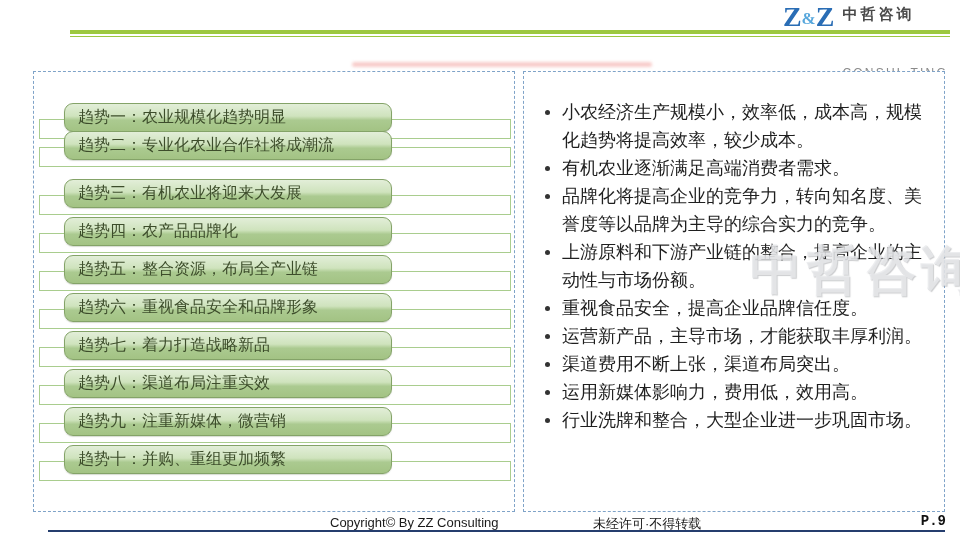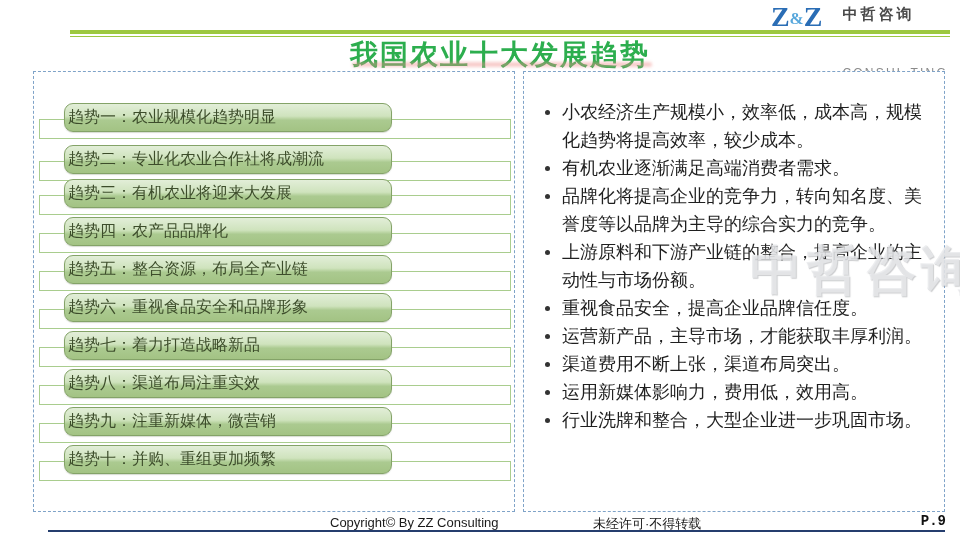--- a/index.html
+++ b/index.html
@@ -1,21 +1,21 @@
 <!DOCTYPE html>
 <html><head>
 <meta charset="utf-8">
 <style>
   html,body{margin:0;padding:0;background:#ffffff;}
   .slide{
     position:relative; width:960px; height:540px; background:#ffffff;
     font-family:"Liberation Sans", sans-serif; overflow:hidden;
   }
   
-  .logo{position:absolute; top:4px; right:12px; display:flex; align-items:flex-start; gap:20px;}
+  .logo{position:absolute; top:4px; right:12px; display:flex; align-items:flex-start; gap:8px;}
   .logo-mark{font-family:"Liberation Serif", serif; font-weight:bold; font-size:28px; line-height:26px; color:#2a6db5;}
   .logo-mark .amp{font-size:17px; color:#57a7dc; position:relative; top:-2px;}
   .logo-names{display:flex; flex-direction:column; justify-content:center; padding-top:2px;}
   .logo-cn{font-size:15px; font-weight:bold; color:#4a4a4a; letter-spacing:3px; line-height:16px;}
   .logo-en{font-size:12px; color:#8a8a8a; letter-spacing:2.2px; line-height:10px;margin-top:46px;}
   .sep-thick{position:absolute; left:70px; top:30px; width:880px; height:4px; background:#9cc83f;}
   .sep-thin{position:absolute; left:70px; top:36px; width:880px; height:1px; background:#9cc83f;}
   
   .title{
     position:absolute; top:36px; left:0; right:0; text-align:center; text-indent:40px;
@@ -32,21 +32,21 @@
   
   .trend-row{position:absolute; left:0; width:100%; height:38px;}
   .trend-bar{
     position:absolute; left:5px; right:3px; top:16px; height:20px;
     background:#ffffff; border:1px solid #a9cd8e; box-sizing:border-box;
   }
   .trend-btn{
     position:absolute; left:30px; top:0; width:328px; height:29px; box-sizing:border-box;
     border:1px solid #84a368; border-radius:9px;
     background:linear-gradient(180deg,#e2eed8 0%,#cfe3bd 45%,#abca90 60%,#a3c384 100%);
-    display:flex; align-items:center; padding-left:3px;
+    display:flex; align-items:center; padding-left:13px;
     font-size:16px; color:#3d4d2b; white-space:nowrap;
     box-shadow:0 1px 1px rgba(90,110,70,0.25);
   }
   
   .bullets{list-style:none; margin:0; padding:26px 8px 0 18px;}
   .bullets li{display:flex; align-items:flex-start;}
   .bullet-dot{flex:none; width:5px; height:5px; border-radius:50%; background:#333333; margin:12px 12px 0 3px;}
   .bullet-text{
     font-size:18px; line-height:28px; color:#1f1f1f; width:366px;
     white-space:pre-wrap; letter-spacing:0px;
@@ -75,29 +75,28 @@
     <div class="logo-mark"><span>Z</span><span class="amp">&amp;</span><span>Z</span></div>
     <div class="logo-names">
       <div class="logo-cn">中哲咨询</div>
       <div class="logo-en">CONSUL TING</div>
     </div>
   </div>
 
   <div class="sep-thick"></div>
   <div class="sep-thin"></div>
 
-  <div class="title">我国农业十大发展趋势</div>
   <div class="title-glow"></div>
 
   <div class="panel panel-left">
     <div class="trend-row" style="top:31px">
         <div class="trend-bar"></div>
         <div class="trend-btn">趋势一：农业规模化趋势明显</div>
       </div>
-    <div class="trend-row" style="top:73px">
+    <div class="trend-row" style="top:59px">
         <div class="trend-bar"></div>
         <div class="trend-btn">趋势二：专业化农业合作社将成潮流</div>
       </div>
     <div class="trend-row" style="top:107px">
         <div class="trend-bar"></div>
         <div class="trend-btn">趋势三：有机农业将迎来大发展</div>
       </div>
     <div class="trend-row" style="top:145px">
         <div class="trend-bar"></div>
         <div class="trend-btn">趋势四：农产品品牌化</div>

